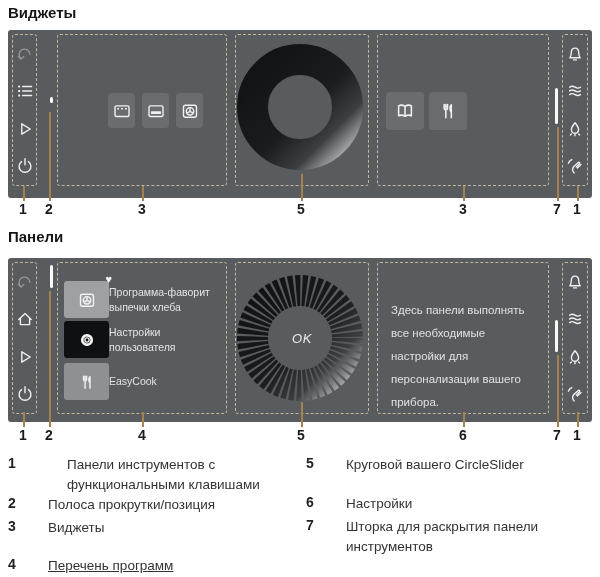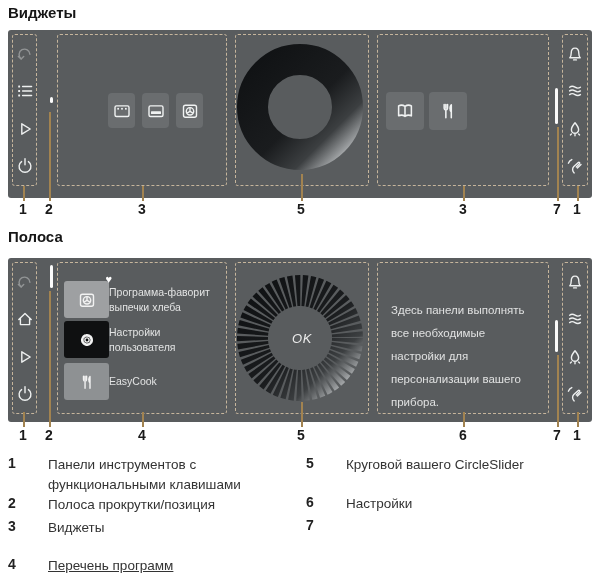--- a/index.html
+++ b/index.html
@@ -221,21 +221,21 @@
   <div class="cl" style="left:557px;top:127px;height:74px;"></div>
   <div class="cl" style="left:577px;top:186px;height:15px;"></div>
   <div class="cn" style="left:23px;top:201px;">1</div>
   <div class="cn" style="left:49px;top:201px;">2</div>
   <div class="cn" style="left:142px;top:201px;">3</div>
   <div class="cn" style="left:301px;top:201px;">5</div>
   <div class="cn" style="left:463px;top:201px;">3</div>
   <div class="cn" style="left:557px;top:201px;">7</div>
   <div class="cn" style="left:577px;top:201px;">1</div>
 
-  <div class="h" style="top:228px;">Полоса</div>
+  <div class="h" style="top:228px;">Панели</div>
 
   <div class="panel" style="top:258px;height:164px;">
 
     <div class="dashed tb tb-l">
       <div class="ibtn dim">
           <svg class="ic">
             <use href="#i-back"></use>
           </svg>
         </div>
       <div class="ibtn">
@@ -334,21 +334,21 @@
   <div class="cn" style="left:142px;top:427px;">4</div>
   <div class="cn" style="left:301px;top:427px;">5</div>
   <div class="cn" style="left:463px;top:427px;">6</div>
   <div class="cn" style="left:557px;top:427px;">7</div>
   <div class="cn" style="left:577px;top:427px;">1</div>
 
   <div class="legend">
     <div class="lcol" style="left:0;width:290px;">
       <div class="litem">
         <div class="lnum">1</div>
-        <div class="ltext" style="width:200px;">Панели инструментов с функциональными клавишами</div>
+        <div class="ltext" style="width:200px;margin-left:19px;">Панели инструментов с функциональными клавишами</div>
       </div>
       <div class="litem" style="margin-top:0;">
         <div class="lnum">2</div>
         <div class="ltext" style="width:200px;">Полоса прокрутки/позиция</div>
       </div>
       <div class="litem" style="margin-top:3px;">
         <div class="lnum">3</div>
         <div class="ltext" style="width:200px;">Виджеты</div>
       </div>
       <div class="litem" style="margin-top:18px;">
@@ -360,17 +360,18 @@
       <div class="litem">
         <div class="lnum">5</div>
         <div class="ltext" style="width:215px;">Круговой вашего CircleSlider</div>
       </div>
       <div class="litem" style="margin-top:19px;">
         <div class="lnum">6</div>
         <div class="ltext" style="width:215px;">Настройки</div>
       </div>
       <div class="litem" style="margin-top:3px;">
         <div class="lnum">7</div>
+        <div class="ltext" style="width:215px;">Шторка для раскрытия панели инструментов</div>
       </div>
     </div>
   </div>
 
 </div>
 
 </body></html>

